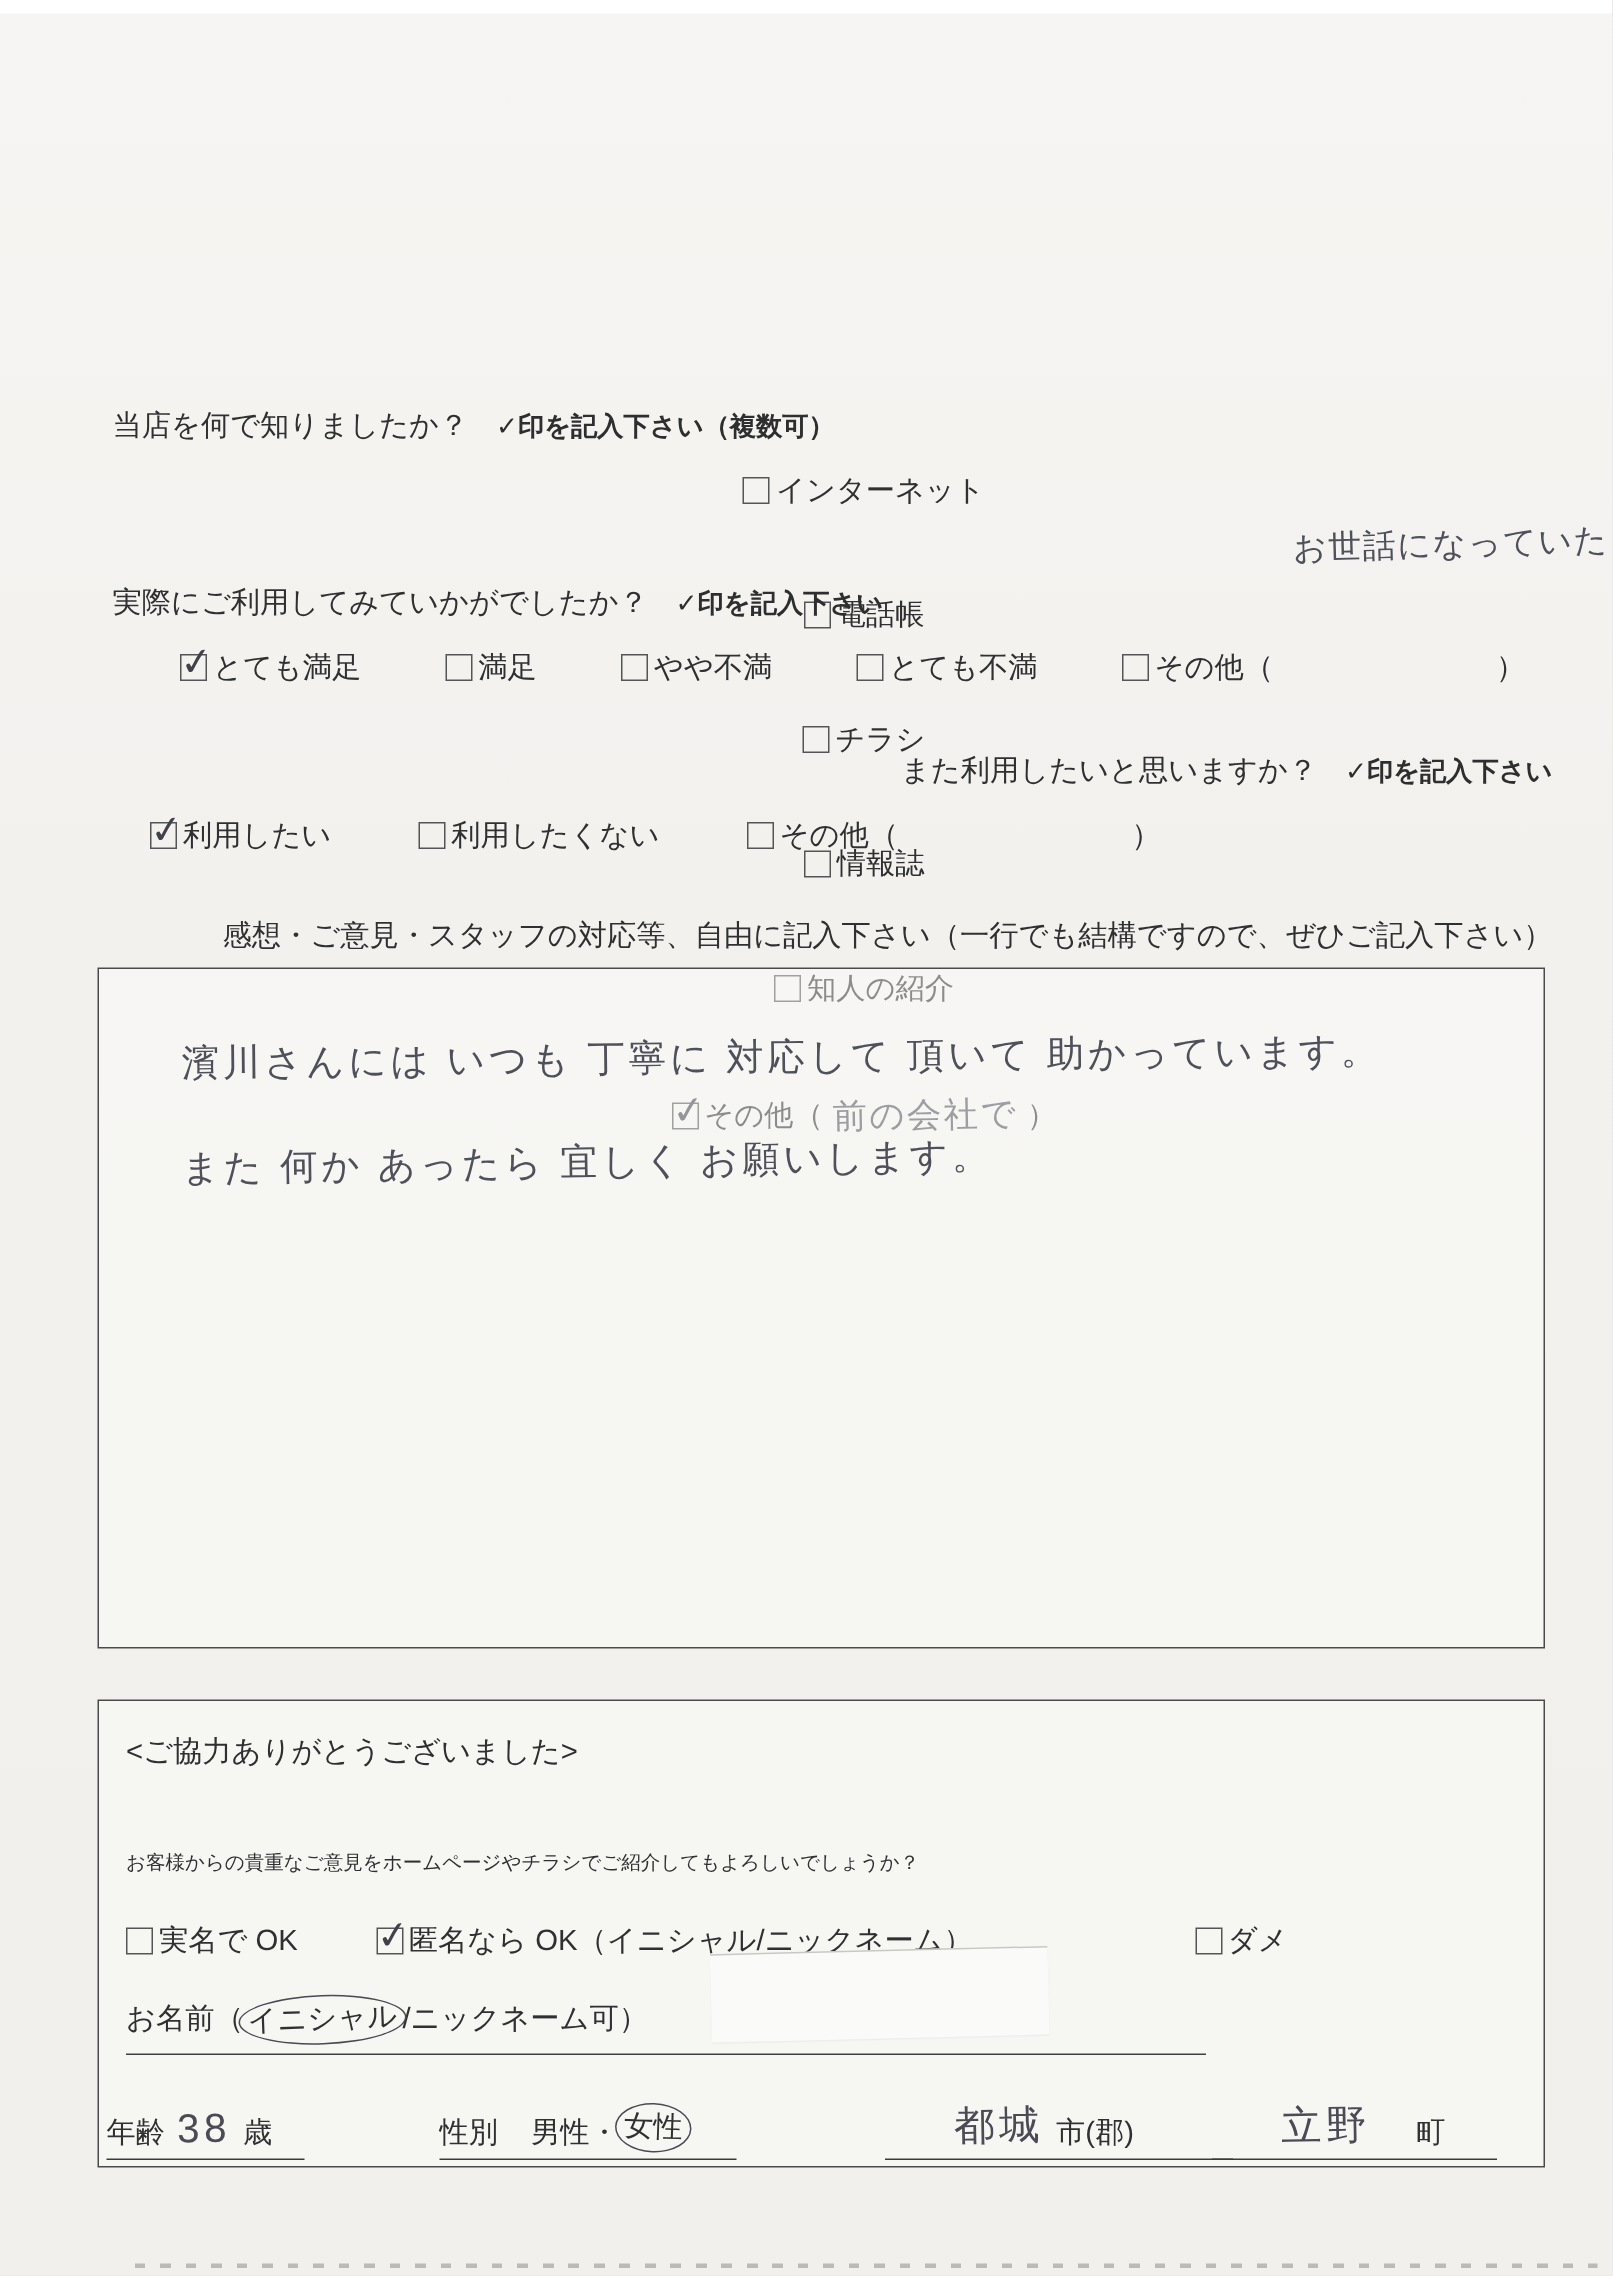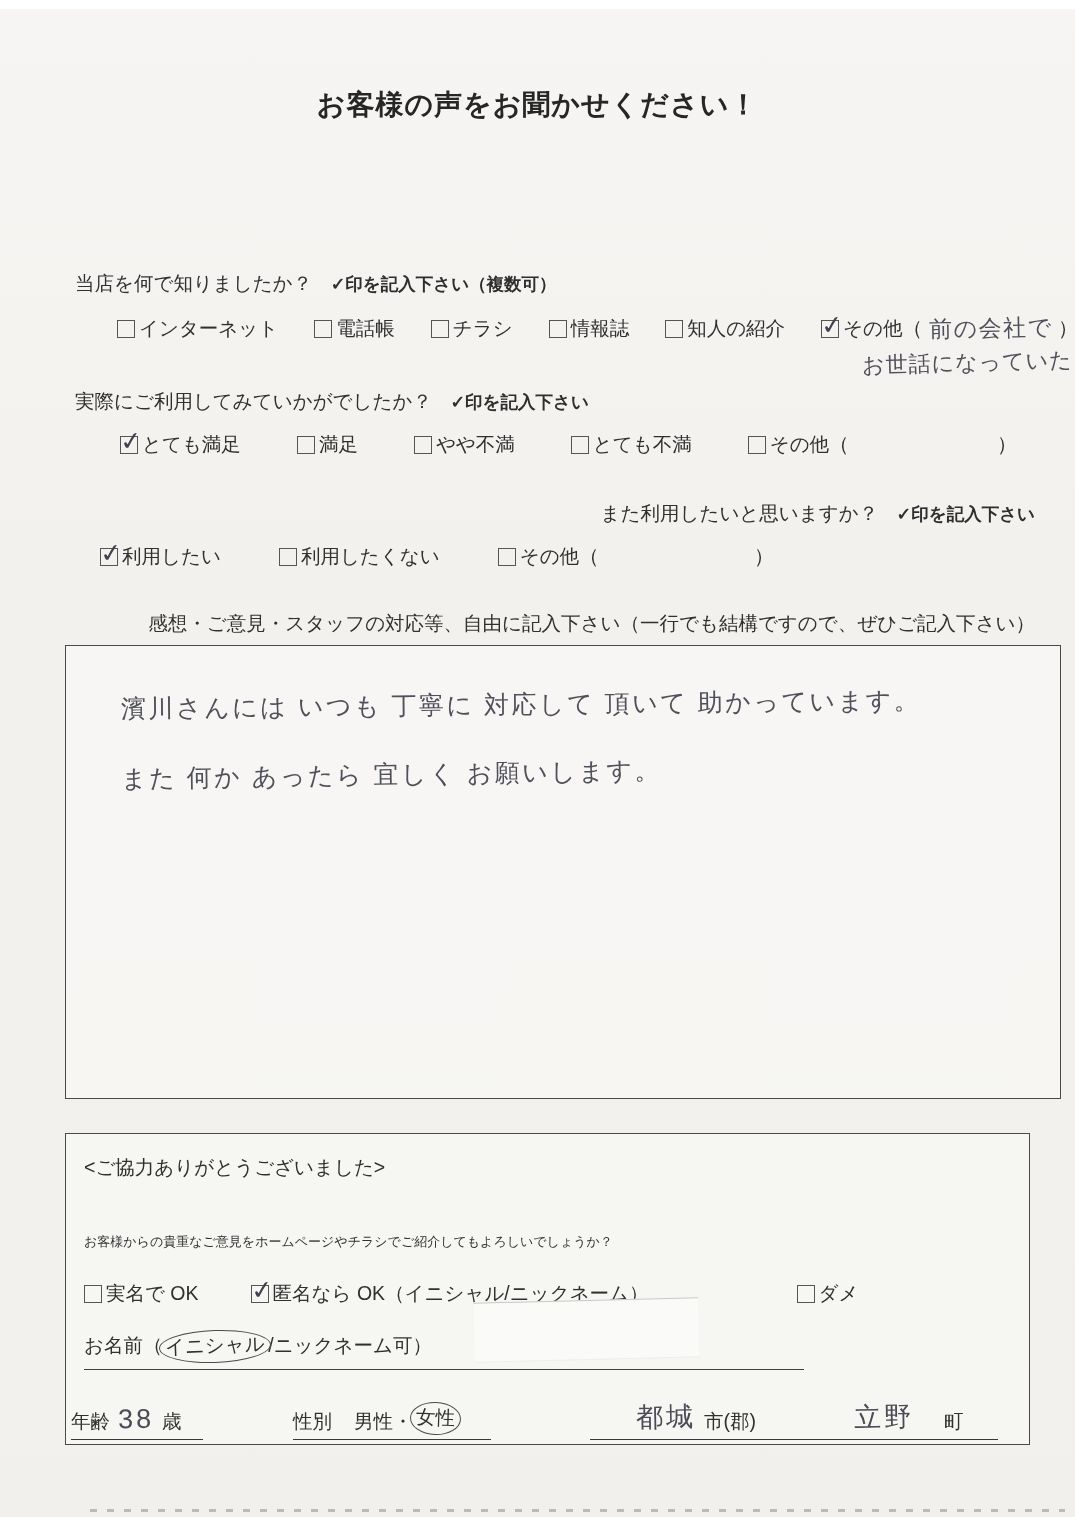--- a/index.html
+++ b/index.html
@@ -9,35 +9,35 @@
     font-family:"Liberation Sans","DejaVu Sans",sans-serif;
     color:#333; -webkit-font-smoothing:antialiased;
   }
   .top-strip{position:absolute;top:0;left:0;width:100%;height:9px;background:#ffffff;}
   .title{position:absolute;top:86px;left:0;width:100%;text-align:center;
     font-size:28px;font-weight:700;color:#262626;letter-spacing:1px;}
   .intro{position:absolute;top:152px;left:75px;width:940px;font-size:19.5px;
     line-height:1.95;color:#343434;}
   .q{position:absolute;left:75px;width:960px;}
   .q-label{font-size:19.5px;color:#303030;margin-top:12px;}
-  .q-instr{font-size:17.5px;font-weight:700;color:#2e2e2e;margin-left:14px;font-family:Liberation Serif, serif;}
+  .q-instr{font-size:17.5px;font-weight:700;color:#2e2e2e;margin-left:14px;}
   .opts{display:flex;align-items:center;margin-top:16px;font-size:19.5px;color:#303030;white-space:nowrap;}
   .opt{display:inline-flex;align-items:center;}
   .cb{display:inline-block;width:16px;height:16px;border:1.8px solid #555;
     position:relative;margin-right:4px;flex:0 0 auto;background:transparent;}
   .tick{position:absolute;left:-1px;top:-9px;font-style:normal;font-size:26px;
     line-height:1;color:#41414b;transform:rotate(-6deg);font-weight:400;}
   .paren{font-size:20px;color:#303030;}
   .spacer{display:inline-block;}
   .hw{font-size:23px;color:#50505a;letter-spacing:1.5px;display:inline-block;
     transform:rotate(-1deg);}
   .hw-below{position:absolute;font-size:22px;color:#50505a;letter-spacing:1px;
     transform:rotate(-1.5deg);}
   .box{position:absolute;left:65px;width:963px;border:1.6px solid #4a4a4a;background:rgba(252,252,251,.45);}
-  .comment-box{top:645px;height:452px;padding-left:31px;}
+  .comment-box{top:645px;height:452px;}
   .comment-line{position:absolute;left:55px;white-space:nowrap;}
   .footer-box{top:1133px;height:310px;}
   .thanks{position:absolute;top:20px;left:18px;font-size:19.5px;color:#2f2f2f;}
   .publish-q{position:absolute;top:99px;left:18px;font-size:13px;color:#303030;}
   .footer-opts{position:absolute;top:130px;left:18px;}
   .name-row{position:absolute;top:196px;left:18px;width:720px;font-size:19.5px;
     border-bottom:1.8px solid #3f3f3f;padding-bottom:6px;color:#303030;}
   .circle{display:inline-block;border:1.7px solid #4a4a52;border-radius:50%;
     padding:1px 5px 3px;margin:0 -3px;transform:rotate(-2deg);}
   .tape{position:absolute;left:390px;top:-30px;width:225px;height:58px;
@@ -49,29 +49,28 @@
   .hw-big{font-size:27px;letter-spacing:3px;color:#4b4b55;transform:rotate(-1deg);display:inline-block;margin:0 8px;}
   .bottom-artifact{position:absolute;left:90px;bottom:5px;width:975px;height:3px;opacity:.55;
     background-image:repeating-linear-gradient(to right,#8f8f8f 0 7px,transparent 7px 17px);}
 </style>
 </head>
 <body>
 
 <div class="page">
   <div class="top-strip"></div>
 
-  <div class="title">お客様の声をお聞かせください！</div>
 
 
   <div class="q" style="top:270px;">
     <div>
       <span class="q-label">当店を何で知りましたか？</span>
       <span class="q-instr">✓印を記入下さい（複数可）</span>
     </div>
-    <div class="opts" style="padding-left:42px;gap:36px;">
+    <div class="opts" style="padding-left:42px;gap:56px;flex-direction:column;">
       <span class="opt">
         <span class="cb"></span>
         <span>インターネット</span>
       </span>
       <span class="opt">
         <span class="cb"></span>
         <span>電話帳</span>
       </span>
       <span class="opt">
         <span class="cb"></span>

